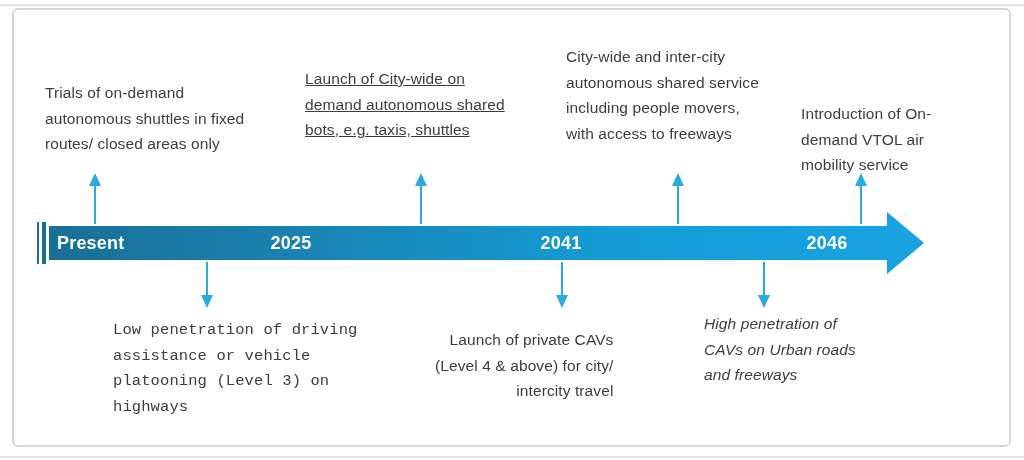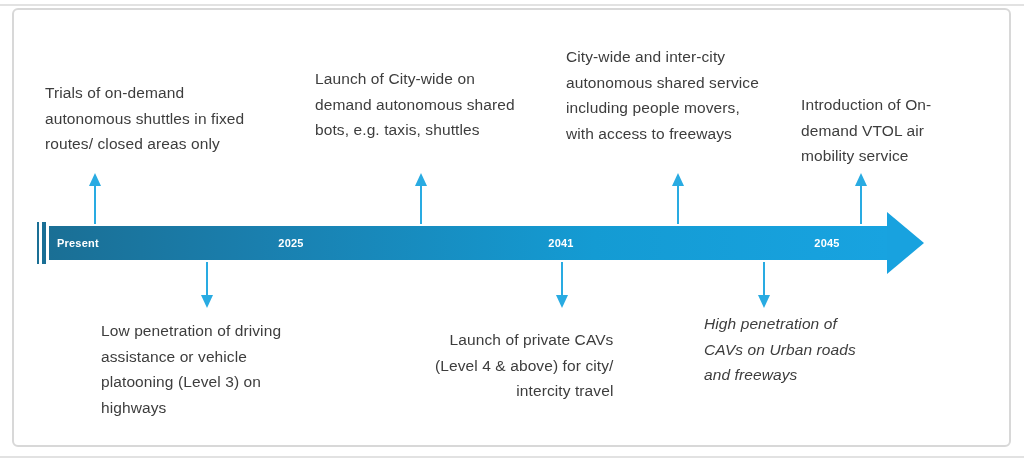--- a/index.html
+++ b/index.html
@@ -22,21 +22,21 @@
   .bar-head{
     position:absolute;left:887px;top:212px;width:0;height:0;
     border-top:31px solid transparent;border-bottom:31px solid transparent;
     border-left:37px solid #18a2df;
   }
   .pause-mark{position:absolute;top:222px;background:#1a6f95;height:42px;}
   .pm1{left:37px;width:2px;}
   .pm2{left:42px;width:4px;}
   .bar-label{
     position:absolute;top:226px;height:18px;line-height:34px;
-    color:#ffffff;font-weight:bold;font-size:11px;letter-spacing:0.2px;
+    color:#ffffff;font-weight:bold;font-size:18px;letter-spacing:0.2px;
   }
   .lbl-center{transform:translateX(-50%);}
   
   .note{
     position:absolute;color:#3d3d3d;font-size:15.5px;line-height:25.5px;
     white-space:pre-line;letter-spacing:0.1px;
   }
   
   .arrow{position:absolute;width:12px;display:flex;flex-direction:column;align-items:center;}
   .arrow .head-up{width:0;height:0;border-left:6px solid transparent;border-right:6px solid transparent;border-bottom:13px solid #29abe2;}
@@ -54,21 +54,21 @@
 <div class="panel"></div>
 
 <div class="bar"></div>
 <div class="bar-head"></div>
 <div class="pause-mark pm1"></div>
 <div class="pause-mark pm2"></div>
 
 <div class="bar-label" style="left:57px;">Present</div>
 <div class="bar-label lbl-center" style="left:291px;">2025</div>
 <div class="bar-label lbl-center" style="left:561px;">2041</div>
-<div class="bar-label lbl-center" style="left:827px;">2045</div>
+<div class="bar-label lbl-center" style="left:827px;">2046</div>
 
 <div class="arrow" style="left:89px;top:173px;">
   <div class="head-up"></div>
     <div class="stem stem-up"></div>
 </div>
 <div class="arrow" style="left:415px;top:173px;">
   <div class="head-up"></div>
     <div class="stem stem-up"></div>
 </div>
 <div class="arrow" style="left:672px;top:173px;">
@@ -89,32 +89,32 @@
     <div class="head-down"></div>
 </div>
 <div class="arrow" style="left:758px;top:262px;">
   <div class="stem stem-down"></div>
     <div class="head-down"></div>
 </div>
 
 <div class="note" style="left:45px;top:80px;">Trials of on-demand
 autonomous shuttles in fixed
 routes/ closed areas only</div>
-<div class="note" style="left:315px;top:66px;">Launch of City-wide on
+<div class="note" style="left:305px;top:66px;text-decoration:underline;">Launch of City-wide on
 demand autonomous shared
 bots, e.g. taxis, shuttles</div>
 <div class="note" style="left:566px;top:44px;">City-wide and inter-city
 autonomous shared service
 including people movers,
 with access to freeways</div>
-<div class="note" style="left:801px;top:92px;">Introduction of On-
+<div class="note" style="left:801px;top:101px;">Introduction of On-
 demand VTOL air
 mobility service</div>
 
-<div class="note" style="left:101px;top:318px;">Low penetration of driving
+<div class="note" style="left:113px;top:318px;font-family:Liberation Mono, monospace;">Low penetration of driving
 assistance or vehicle
 platooning (Level 3) on
 highways</div>
 <div class="note" style="left:435px;top:327px;text-align:right;">Launch of private CAVs
 (Level 4 &amp; above) for city/
 intercity travel</div>
 <div class="note" style="left:704px;top:311px;font-style:italic;">High penetration of
 CAVs on Urban roads
 and freeways</div>
 

